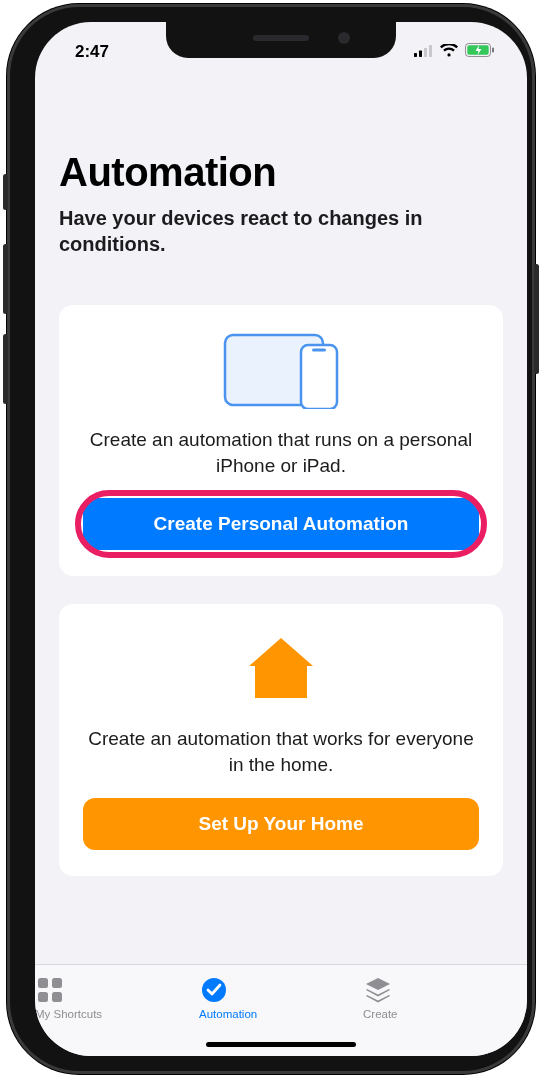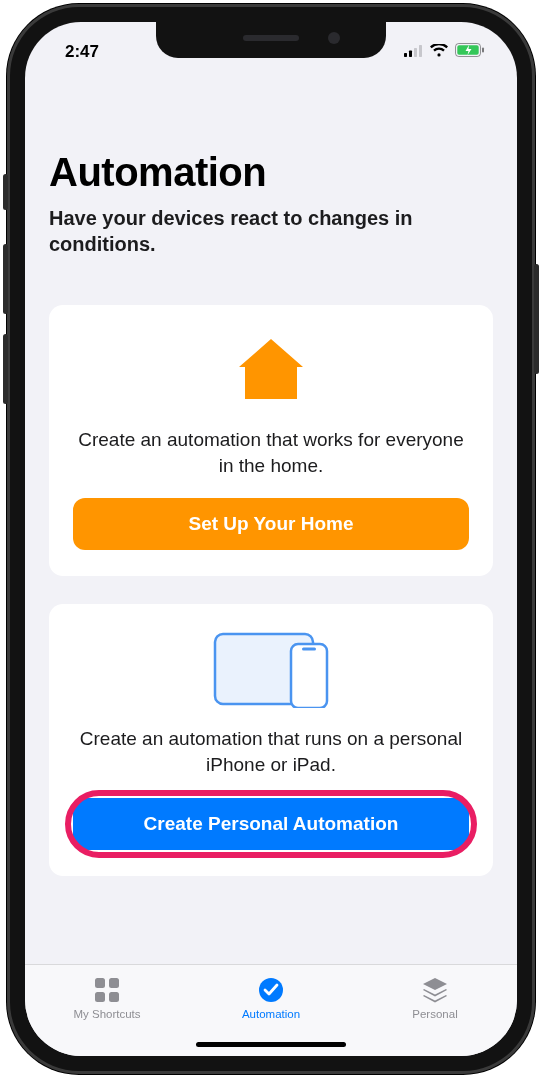--- a/index.html
+++ b/index.html
@@ -32,20 +32,21 @@
     .side-btn.left3 { left: -4px; top: 330px; width: 5px; height: 70px; }
     .side-btn.right1 { right: -4px; top: 260px; width: 5px; height: 110px; }
 
     .screen {
       width: 100%;
       height: 100%;
       background: #f2f2f7;
       border-radius: 56px;
       overflow: hidden;
       position: relative;
+      margin-left: 10px;
     }
     .notch {
       position: absolute;
       top: 0;
       left: 50%;
       transform: translateX(-50%);
       width: 230px;
       height: 36px;
       background: #121212;
       border-bottom-left-radius: 22px;
@@ -170,21 +171,21 @@
       border-top: 1px solid rgba(0,0,0,0.12);
       display: flex;
       justify-content: space-around;
       align-items: flex-start;
       padding-top: 10px;
     }
     .tab-item {
       flex: 1;
       display: flex;
       flex-direction: column;
-      align-items: center;
+      align-items: flex-start;
       gap: 3px;
       font-size: 11.5px;
       font-weight: 500;
       color: #8e8e93;
       cursor: pointer;
     }
     .tab-item.active { color: #007aff; }
     .tab-icon { width: 30px; height: 30px; display:flex; align-items:center; justify-content:center; }
 
     .home-indicator {
@@ -234,44 +235,44 @@
               <rect x="27" y="4.5" width="2" height="5" rx="1" fill="#000" fill-opacity="0.5"></rect>
               <path d="M14 2l-3.5 6h3l-1 4 4-6h-3z" fill="#fff"></path>
             </svg>
         </span>
       </div>
     </div>
 
     <div class="content">
       <h1 class="page-title">Automation</h1>
       <p class="page-subtitle">Have your devices react to changes in conditions.</p>
-
-      <div class="card">
-        <div class="card-icon-area">
-          <svg width="72" height="66" viewBox="0 0 72 66">
-            <path d="M36 2 L68 30 L62 30 L62 62 L10 62 L10 30 L4 30 Z" fill="#ff9500"></path>
-          </svg>
-        </div>
-        <p class="card-desc">Create an automation that works for everyone in the home.</p>
-        <button class="card-btn btn-orange">Set Up Your Home</button>
-      </div>
 
       <div class="card">
         <div class="card-icon-area">
           <svg width="116" height="78" viewBox="0 0 116 78">
             <rect x="2" y="4" width="98" height="70" rx="8" fill="#eaf2fd" stroke="#4a94f0" stroke-width="2.5"></rect>
             <rect x="78" y="14" width="36" height="64" rx="7" fill="#fff" stroke="#4a94f0" stroke-width="2.5"></rect>
             <rect x="89" y="17.5" width="14" height="3" rx="1.5" fill="#4a94f0"></rect>
           </svg>
         </div>
         <p class="card-desc">Create an automation that runs on a personal iPhone or iPad.</p>
         <div class="highlight-ring">
           <button class="card-btn btn-blue">Create Personal Automation</button>
         </div>
       </div>
+
+      <div class="card">
+        <div class="card-icon-area">
+          <svg width="72" height="66" viewBox="0 0 72 66">
+            <path d="M36 2 L68 30 L62 30 L62 62 L10 62 L10 30 L4 30 Z" fill="#ff9500"></path>
+          </svg>
+        </div>
+        <p class="card-desc">Create an automation that works for everyone in the home.</p>
+        <button class="card-btn btn-orange">Set Up Your Home</button>
+      </div>
     </div>
 
     <div class="tab-bar">
       <div class="tab-item">
         <span class="tab-icon">
           <svg width="26" height="26" viewBox="0 0 26 26">
               <rect x="1" y="1" width="10" height="10" rx="2.5" fill="#8e8e93"></rect>
               <rect x="15" y="1" width="10" height="10" rx="2.5" fill="#8e8e93"></rect>
               <rect x="1" y="15" width="10" height="10" rx="2.5" fill="#8e8e93"></rect>
               <rect x="15" y="15" width="10" height="10" rx="2.5" fill="#8e8e93"></rect>
@@ -289,19 +290,19 @@
         <span>Automation</span>
       </div>
       <div class="tab-item">
         <span class="tab-icon">
           <svg width="28" height="26" viewBox="0 0 28 26">
               <path d="M14 1 L26 7 L14 13 L2 7 Z" fill="#8e8e93"></path>
               <path d="M3 12 L14 17.5 L25 12 L26 13 L14 19.5 L2 13 Z" fill="#8e8e93"></path>
               <path d="M3 18 L14 23.5 L25 18 L26 19 L14 25.5 L2 19 Z" fill="#8e8e93"></path>
             </svg>
         </span>
-        <span>Personal</span>
+        <span>Create</span>
       </div>
     </div>
 
     <div class="home-indicator"></div>
   </div>
 </div>
 
 </body></html>

